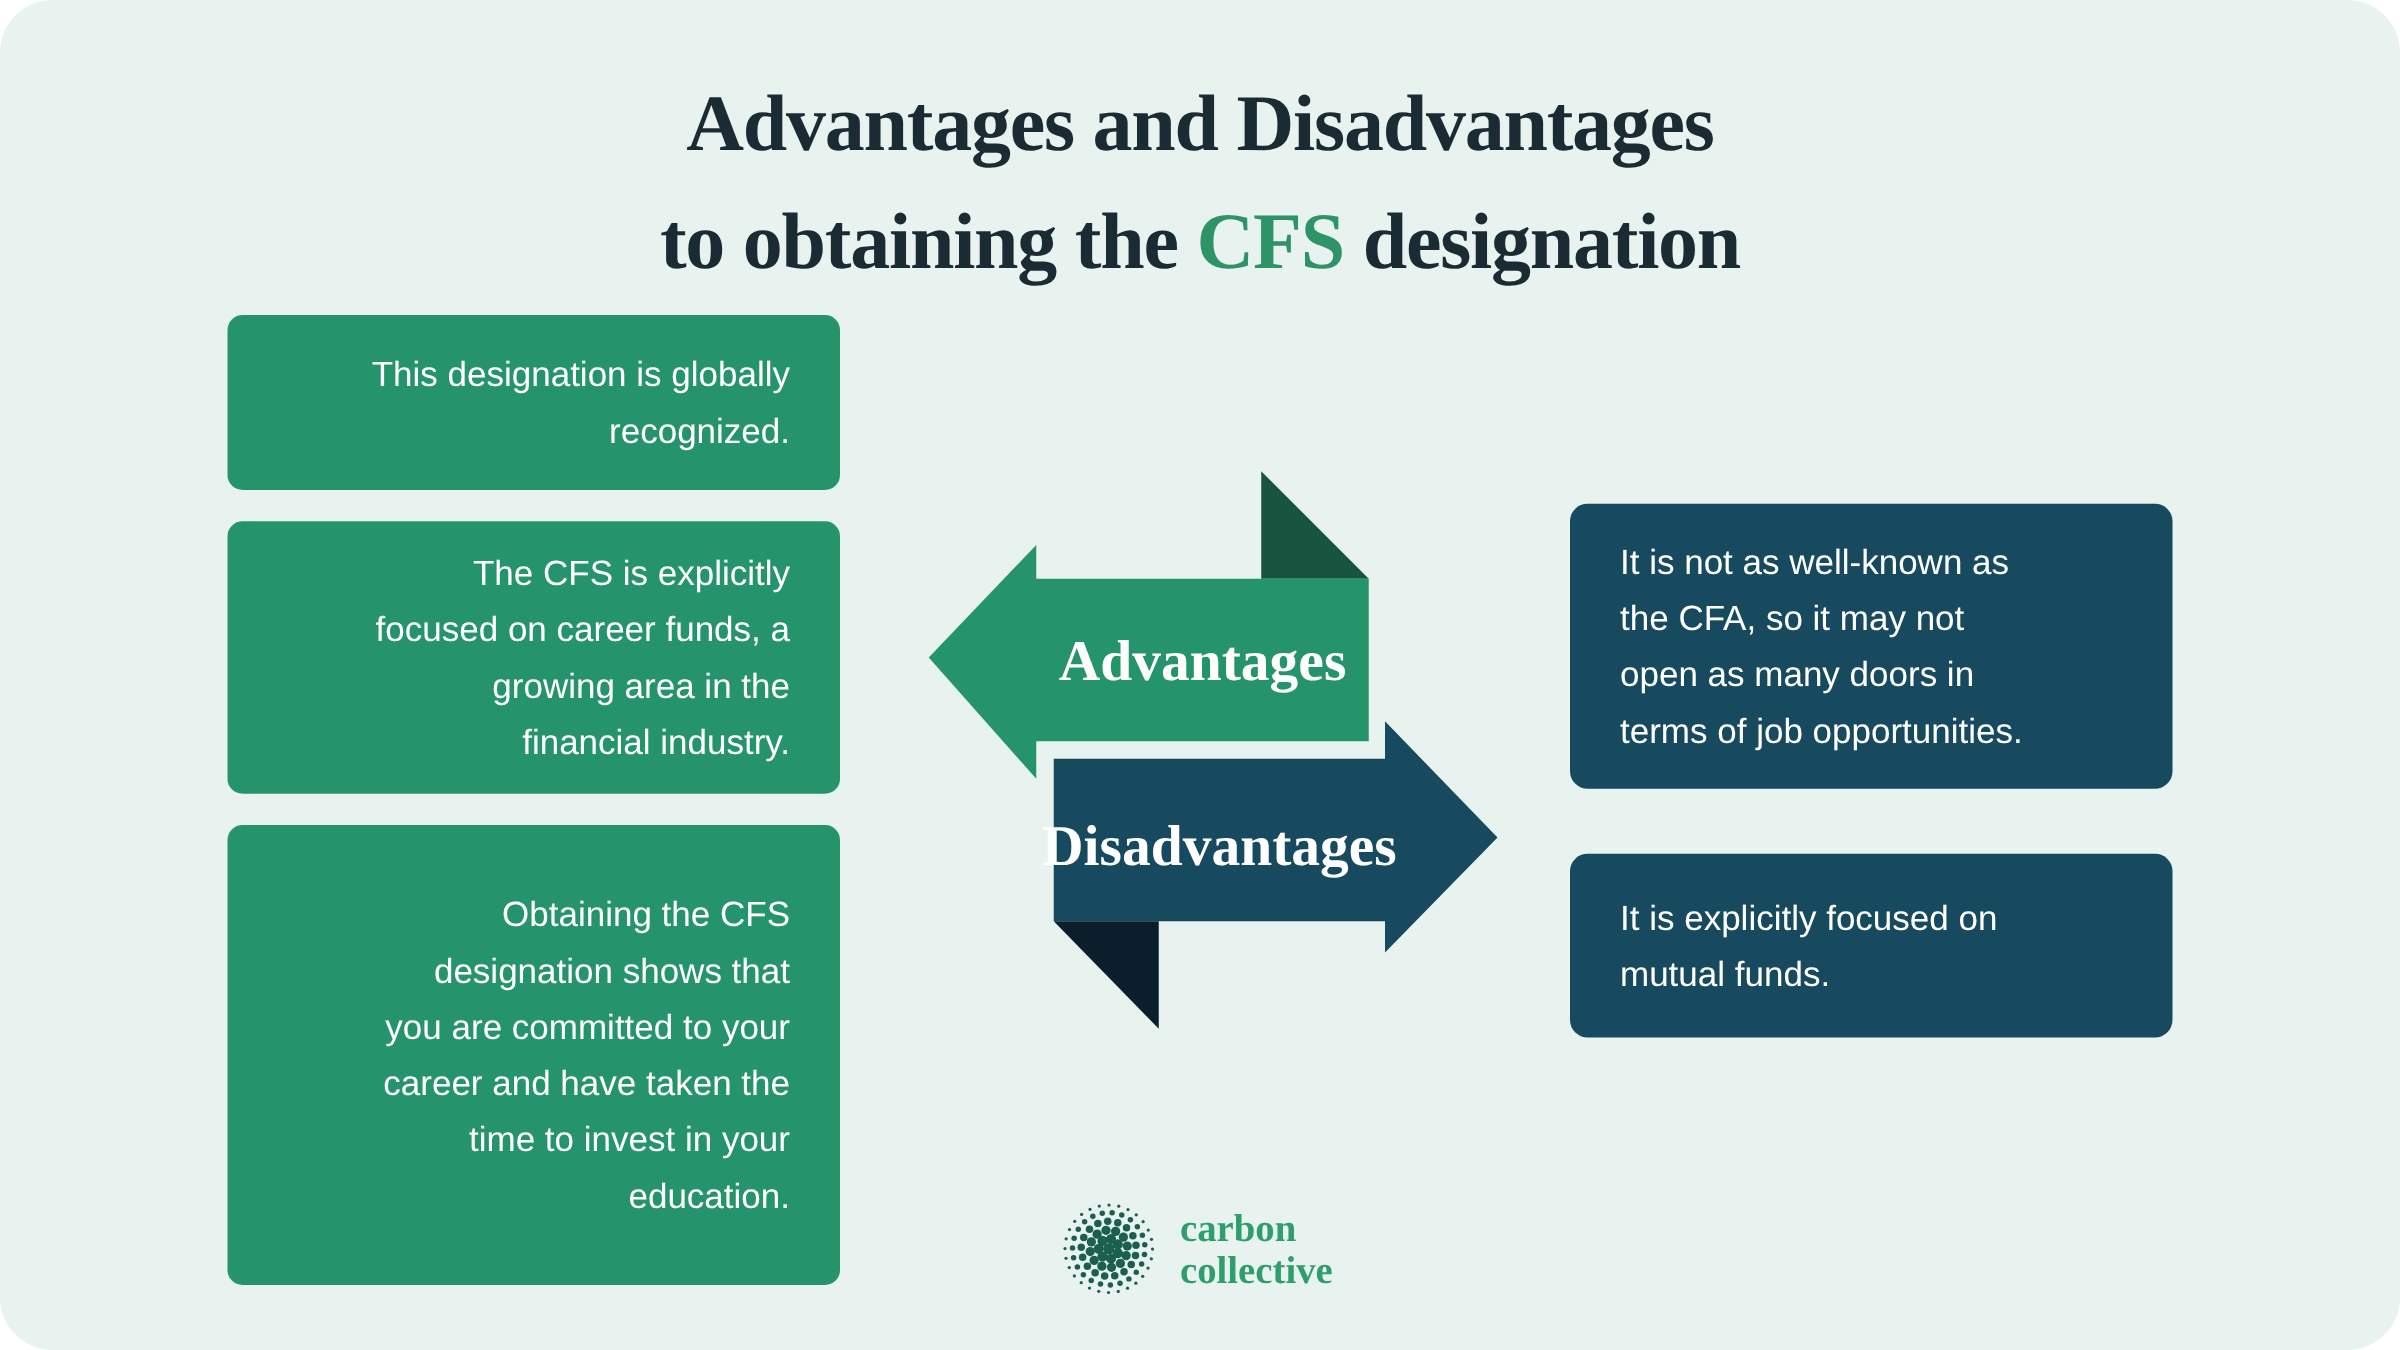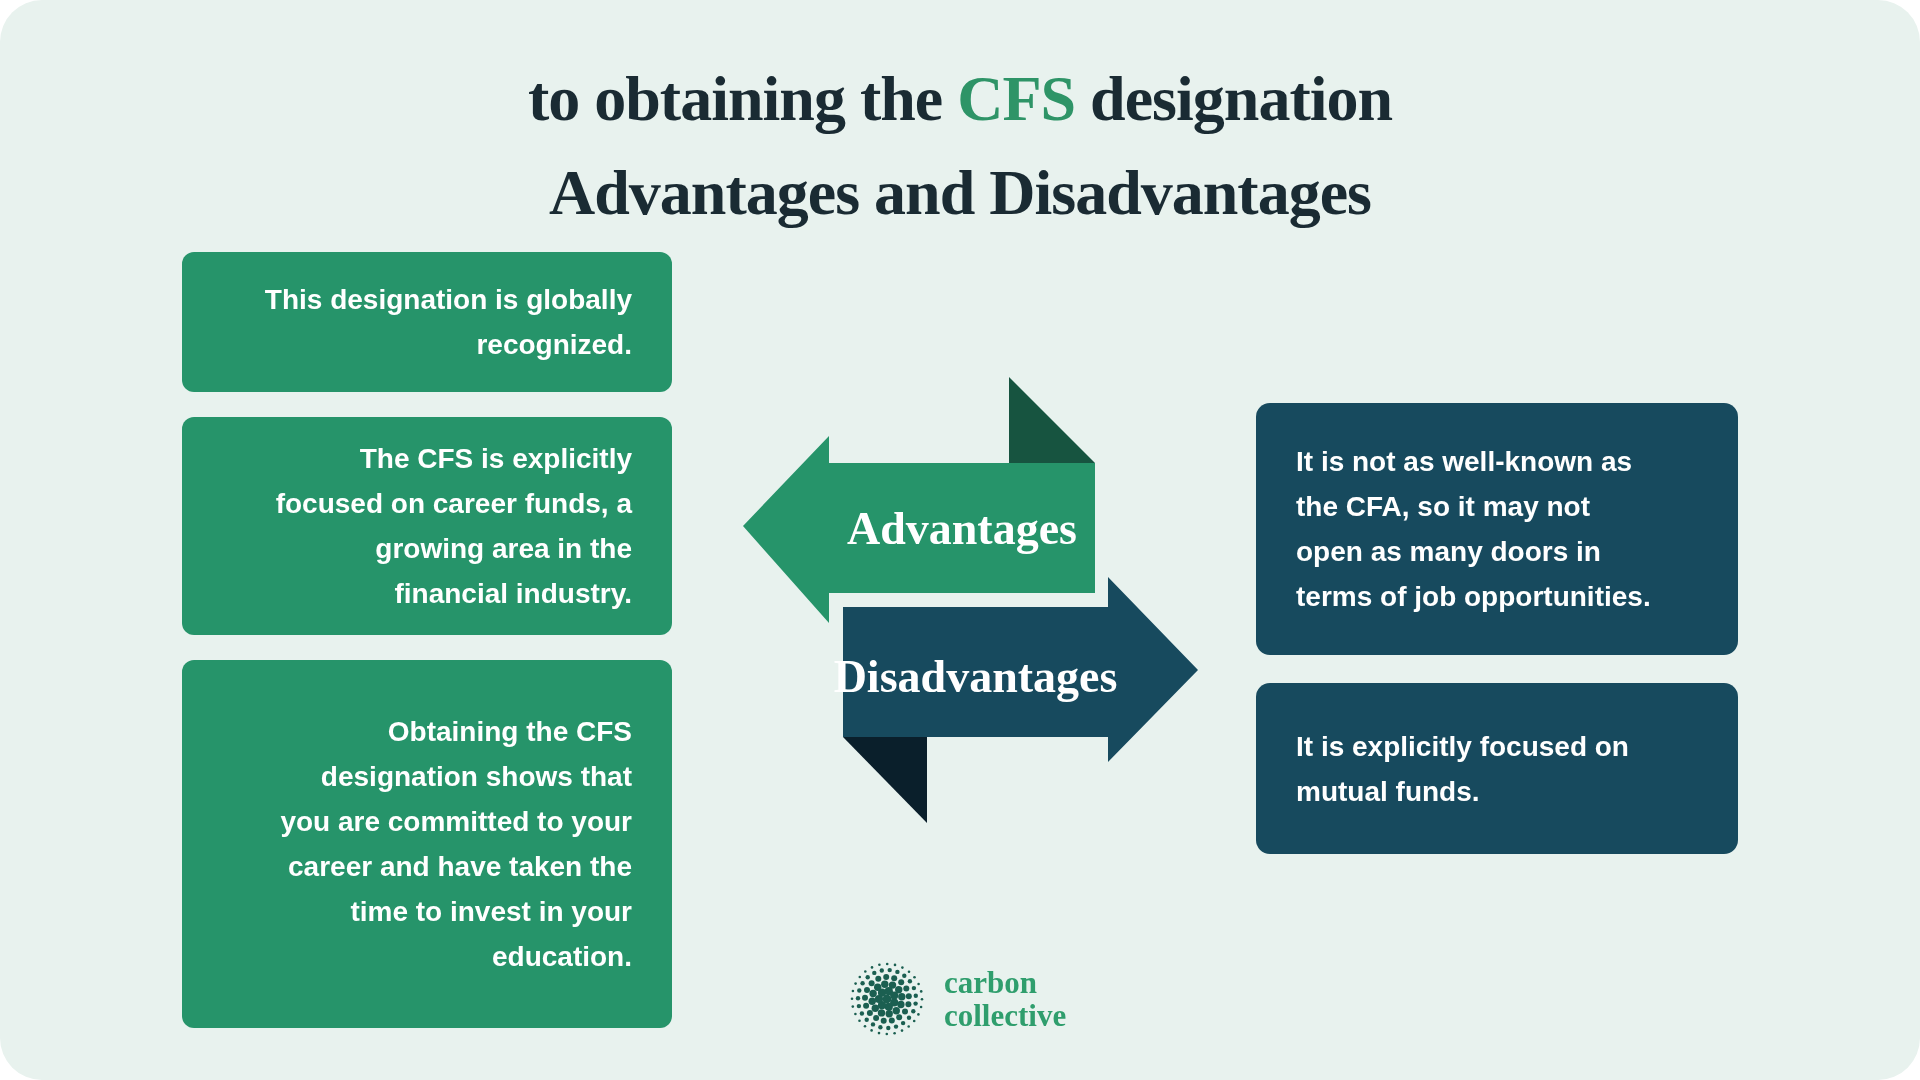--- a/index.html
+++ b/index.html
@@ -6,49 +6,49 @@
   .stage{position:relative;width:1920px;height:1080px;background:#ffffff;overflow:hidden;
          font-family:"Liberation Sans", sans-serif;}
   .card{position:absolute;inset:0;background:#e8f2ee;border-radius:42px;}
 
   .title{position:absolute;top:52px;left:0;right:0;text-align:center;
          font-family:"Liberation Serif", serif;font-weight:700;
          font-size:64px;line-height:94px;color:#1a2b33;letter-spacing:-1px;}
   .title .accent{color:#2e9467;}
 
   .box{position:absolute;display:flex;align-items:center;
-       color:#ffffff;font-weight:700;font-size:28px;line-height:45px;
+       color:#ffffff;font-weight:400;font-size:28px;line-height:45px;
        white-space:pre-line;}
   .box-green{left:182px;width:490px;background:#26946a;border-radius:12px;
              justify-content:flex-end;text-align:right;padding:0 40px;box-sizing:content-box;}
   .box-green{width:410px;padding:0 40px;}
   .box-navy{left:1256px;width:402px;background:#174a5e;border-radius:14px;
-            justify-content:flex-start;text-align:left;padding:16px 40px;}
+            justify-content:flex-start;text-align:left;padding:4px 40px;}
 
   .arrows-svg{position:absolute;left:730px;top:360px;width:480px;height:470px;}
 
   .arrow-label{position:absolute;display:flex;align-items:center;justify-content:center;
                color:#ffffff;font-family:"Liberation Serif", serif;font-weight:700;
                font-size:46px;white-space:nowrap;}
   .label-adv{left:829px;top:463px;width:266px;height:130px;}
   .label-dis{left:833px;top:607px;width:285px;height:138px;}
 
   .logo{position:absolute;left:847px;top:959px;display:flex;align-items:center;}
   .logo-text{margin-left:17px;font-family:"Liberation Serif", serif;font-weight:700;
              font-size:31px;line-height:33px;color:#2f9e6d;white-space:pre-line;}
 </style>
 </head>
 <body>
 
 <div class="stage">
   <div class="card">
 
     <div class="title">
+      <div>Advantages and Disadvantages</div>
       <div><span>to obtaining the </span><span class="accent">CFS</span><span> designation</span></div>
-      <div>Advantages and Disadvantages</div>
     </div>
 
     <div class="box box-green" style="top:252px;height:140px;">
       <div>This designation is globally
 recognized.</div>
     </div>
     <div class="box box-green" style="top:417px;height:218px;">
       <div>The CFS is explicitly
 focused on career funds, a
 growing area in the

